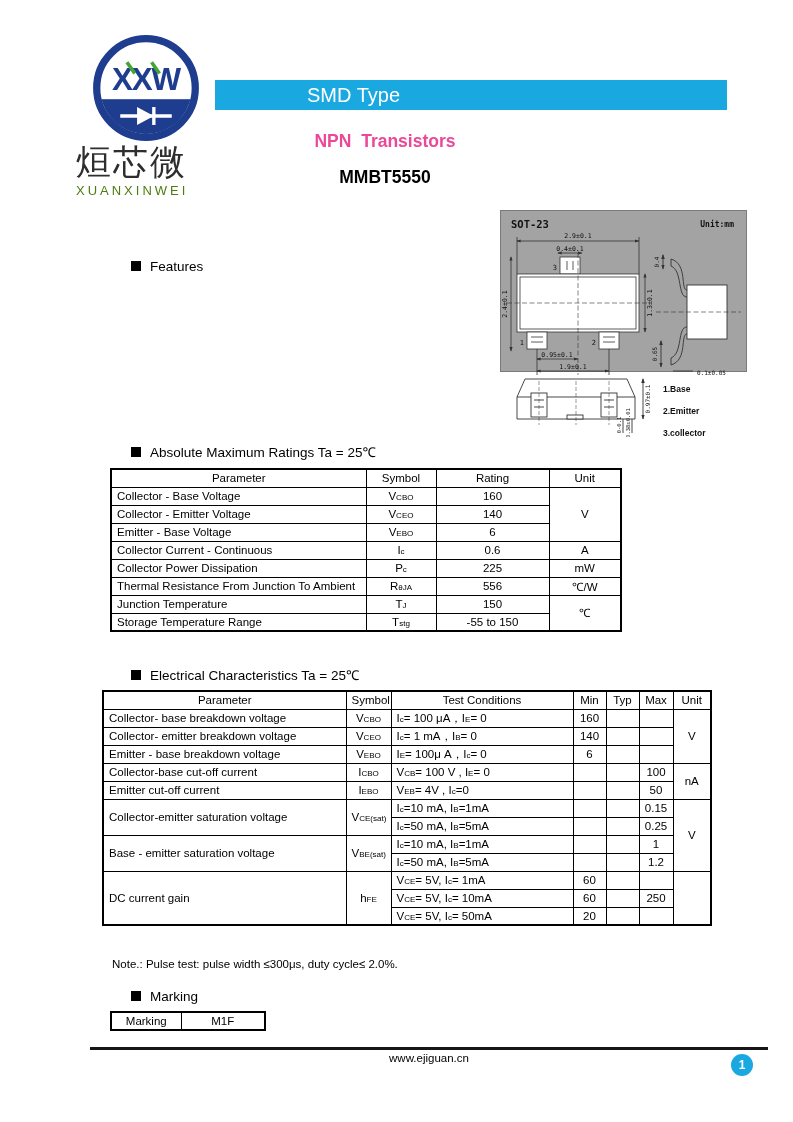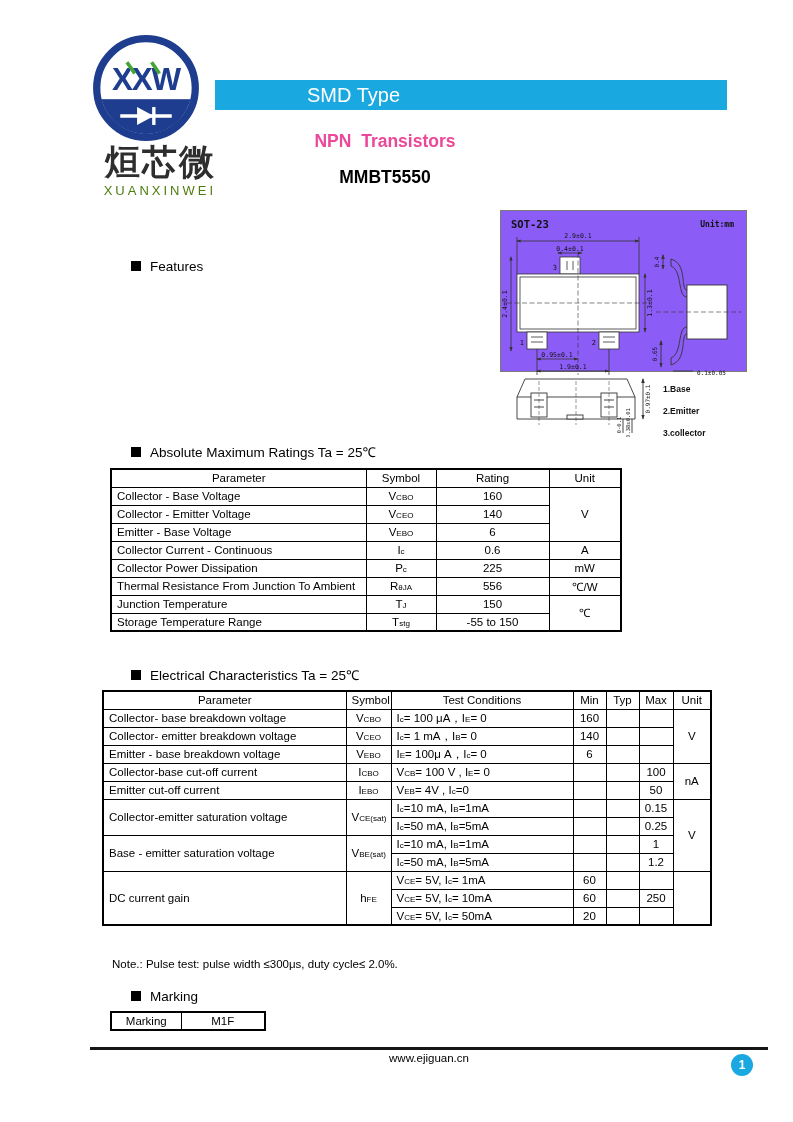--- a/index.html
+++ b/index.html
@@ -1,23 +1,23 @@
 <!DOCTYPE html>
 <html style="--accent: #1aa8e1; --navy: #1e3d8f; --green: #43a536;"><head>
 <meta charset="utf-8">
 <style>
   :root { --accent:#1aa8e1; --navy:#1e3d8f; --green:#43a536; }
   * { margin:0; padding:0; box-sizing:border-box; }
   body { background:#e8e8e8; font-family:"Liberation Sans", sans-serif; }
   .page { position:relative; width:793px; height:1122px; background:#fff; margin:0 auto; overflow:hidden; }
 
   
-  .logo-block { position:absolute; left:76px; top:32px; width:140px; text-align:right; }
+  .logo-block { position:absolute; left:76px; top:32px; width:140px; text-align:left; }
   .logo-svg { display:block; margin:0 auto; }
-  .brand-cn { font-size:35px; font-weight:700; color:#2e2e2e; letter-spacing:2px; line-height:1.05; }
+  .brand-cn { font-size:35px; font-weight:400; color:#2e2e2e; letter-spacing:2px; line-height:1.05; }
   .brand-en { font-size:13px; color:#4d7c0f; letter-spacing:3px; margin-top:2px; }
 
   
   .header-bar { position:absolute; left:215px; top:80px; width:512px; height:30px;
     background:var(--accent); color:#fff; display:flex; align-items:center;
     font-size:20px; font-weight:normal; }
   .header-bar .hl { margin-left:92px; }
   .header-bar .hr { margin-left:auto; margin-right:12px;margin-top:48px; }
 
   .title1 { position:absolute; left:230px; top:131px; width:310px; text-align:center;
@@ -27,21 +27,21 @@
 
   
   .sect { position:absolute; font-size:13.5px; color:#000;padding-left:34px; }
   .sq { display:inline-block; width:10px; height:10px; background:#000; margin-right:9px; }
   .feat-list { position:absolute; left:101px; top:281px; }
   .feat-item { font-size:12px; color:#000; line-height:24px; }
   .dot { display:inline-block; width:9px; height:9px; border-radius:50%; background:#000; margin-right:9px; }
 
   
   .pkg-box { position:absolute; left:500px; top:210px; width:247px; height:162px;
-    border:1.5px solid #7a7a7a; background:#8b5cf6; }
+    border:1.5px solid #7a7a7a; background:#a3a3a3; }
 
   
   table.tbl { border-collapse:collapse; table-layout:fixed; font-size:11.5px; color:#000;
     border:2.5px solid #000; position:absolute; background:#fff; }
   table.tbl td { border:1.5px solid #000; height:18px; padding:0 5px; overflow:hidden; }
   td.l { text-align:left; }
   td.c { text-align:center; padding:0 2px; }
   sub { font-size:70%; line-height:0; vertical-align:-6%; }
   .abs-tbl { left:110px; top:468px; width:510px; }
   .elec-tbl { left:102px; top:690px; width:608px; }

